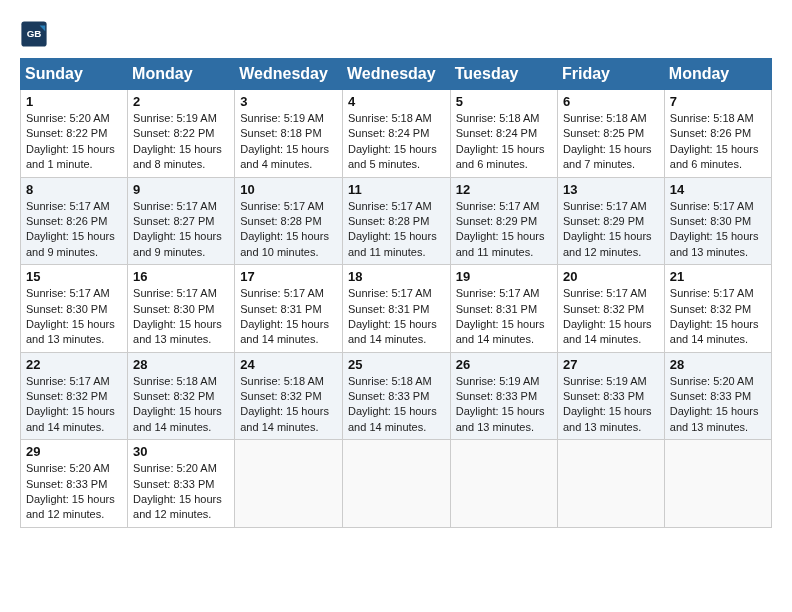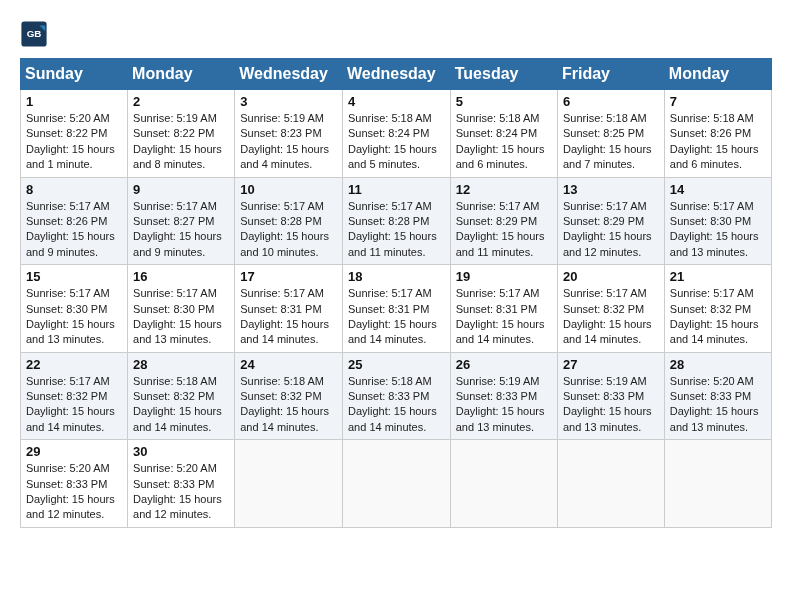--- a/index.html
+++ b/index.html
@@ -128,21 +128,21 @@
           <span>Sunrise: 5:19 AM</span><br>
           <span>Sunset: 8:22 PM</span><br>
           <span>Daylight: 15 hours</span><br>
           <span>and 8 minutes.</span>
         </div>
       </td>
         <td>
         <span class="day-number">3</span>
         <div class="day-info">
           <span>Sunrise: 5:19 AM</span><br>
-          <span>Sunset: 8:23 PM</span><br>
+          <span>Sunset: 8:18 PM</span><br>
           <span>Daylight: 15 hours</span><br>
           <span>and 4 minutes.</span>
         </div>
       </td>
         <td>
         <span class="day-number">4</span>
         <div class="day-info">
           <span>Sunrise: 5:18 AM</span><br>
           <span>Sunset: 8:24 PM</span><br>
           <span>Daylight: 15 hours</span><br>

